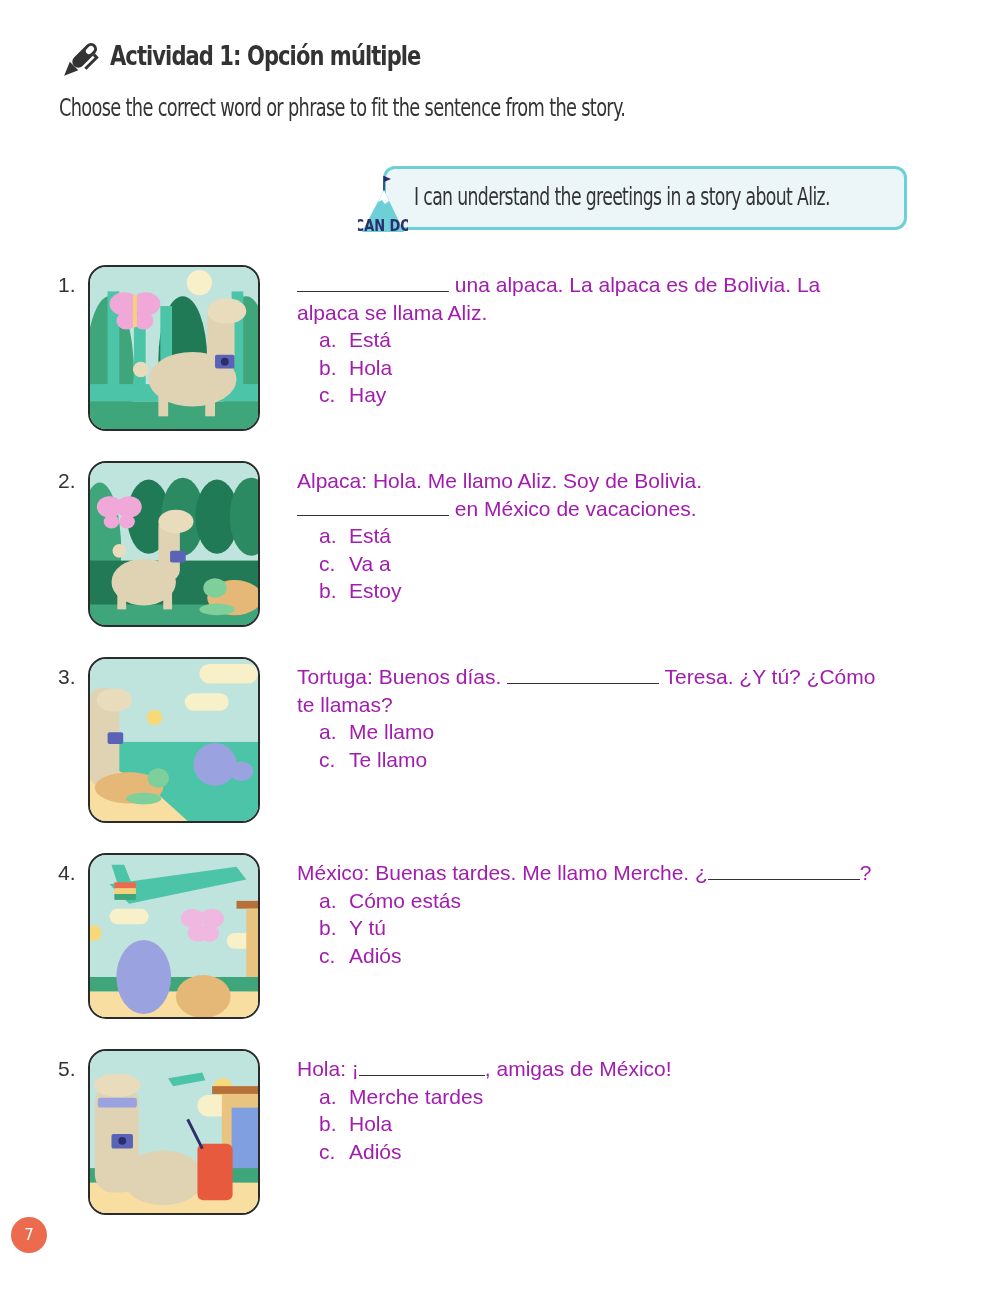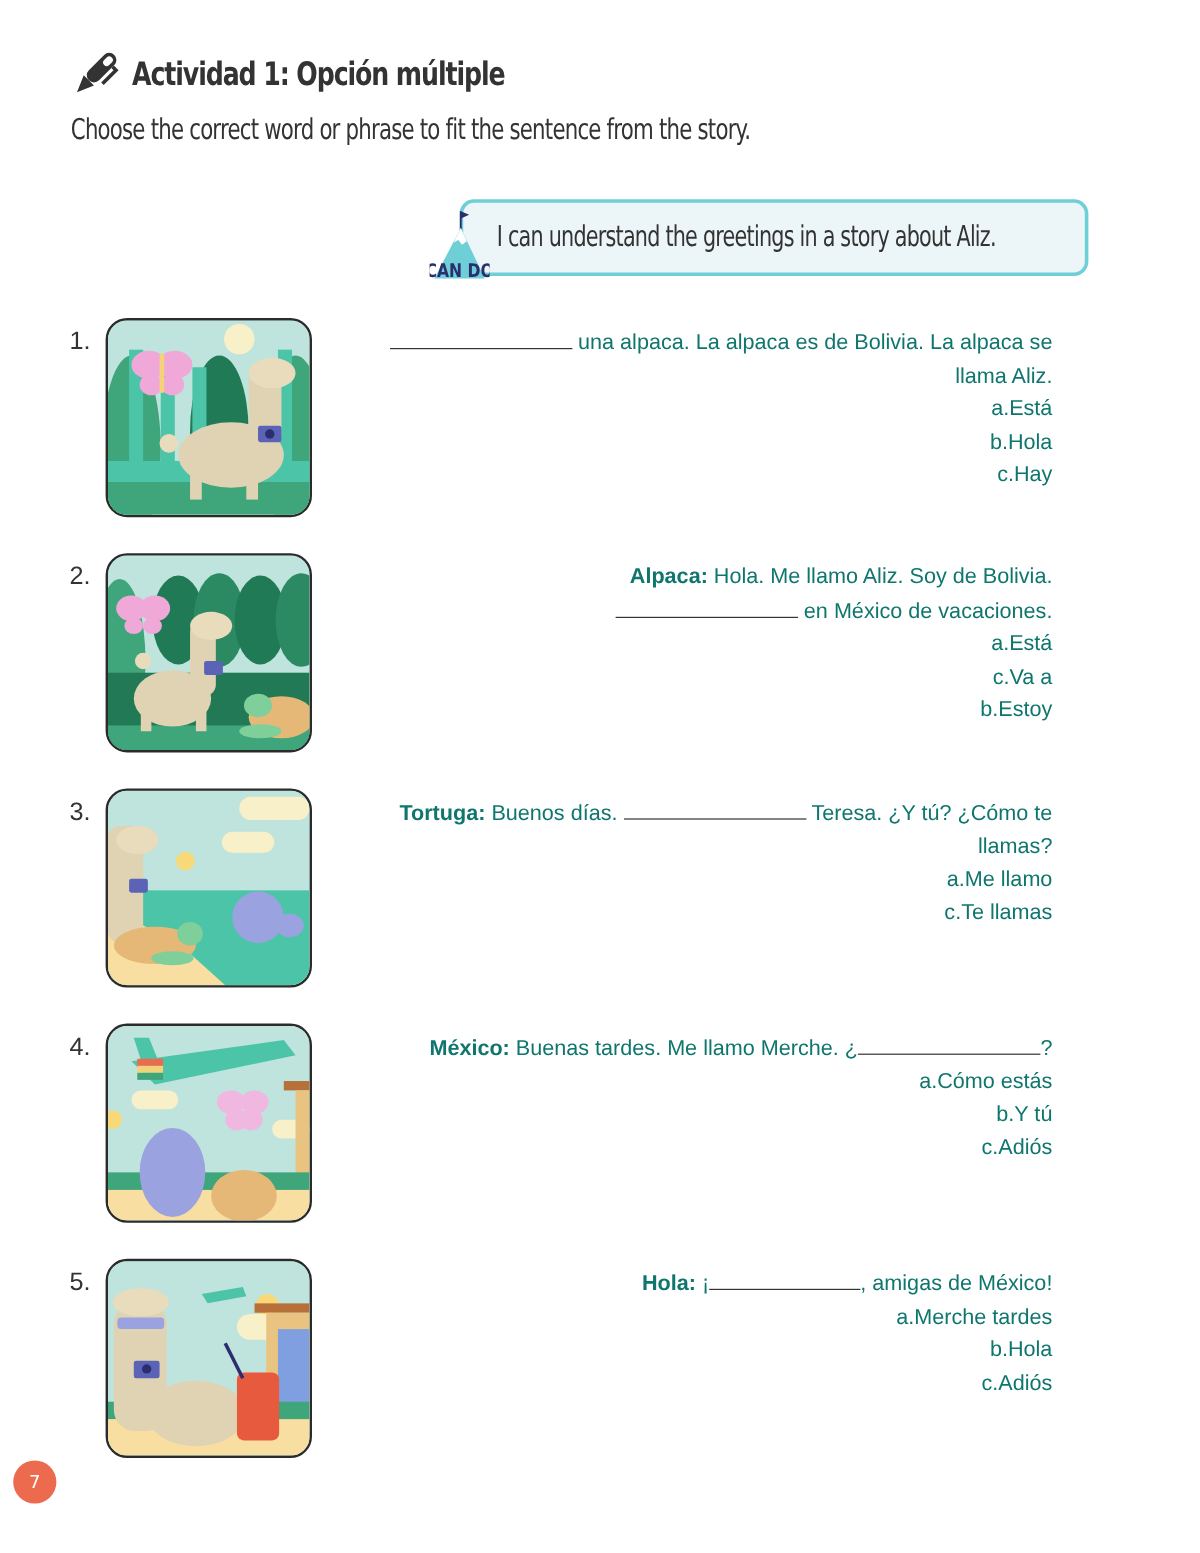--- a/index.html
+++ b/index.html
@@ -1,32 +1,32 @@
 <!DOCTYPE html>
 <html><head>
 <meta charset="utf-8">
 <style>
   html, body { margin:0; padding:0; background:#ffffff; }
   body { width:1000px; height:1294px; position:relative; overflow:hidden; font-family:"Liberation Sans", sans-serif; color:#333333; }
 
-  .title-row { position:absolute; left:58px; top:40px; height:44px; display:flex; align-items:center; }
+  .title-row { position:absolute; left:58px; top:40px; height:44px; display:flex; align-items:flex-start; }
   .title-row svg { width:42px; height:42px; }
   .title-text { margin-left:10px; font-family:"DejaVu Sans", sans-serif; font-weight:bold; font-size:27px; color:#333333; letter-spacing:-1.2px; transform:scaleX(0.78); transform-origin:left center; white-space:nowrap; }
   .subtitle { position:absolute; left:59px; top:94px; font-family:"DejaVu Sans", sans-serif; font-size:24px; color:#333333; letter-spacing:-0.9px; transform:scaleX(0.74); transform-origin:left center; white-space:nowrap; }
 
   .cando-box { position:absolute; left:383px; top:166px; width:524px; height:64px; border:3px solid #6fcfd6; border-radius:12px; background:#ecf6f8; box-sizing:border-box; }
   .cando-text { position:absolute; left:414px; top:183px; font-family:"DejaVu Sans", sans-serif; font-size:24px; color:#333333; letter-spacing:-0.9px; transform:scaleX(0.72); transform-origin:left center; white-space:nowrap; }
   .cando-badge { position:absolute; left:358px; top:172px; width:50px; height:64px; }
 
   .question { position:absolute; left:0; width:1000px; height:180px; }
   .q-num { position:absolute; left:58px; top:8px; font-size:21px; color:#333333; }
   .q-img { position:absolute; left:88px; top:0; width:172px; height:166px; border:2.5px solid #2b2b2b; border-radius:18px; overflow:hidden; box-sizing:border-box; background:#bfe3dd; }
   .q-img svg { width:100%; height:100%; display:block; }
-  .q-body { position:absolute; left:297px; top:6px; width:580px; font-size:18px; line-height:27.5px; color:#0f766e;text-align:right; }
-  .q-body b { font-weight:bold; }
+  .q-body { position:absolute; left:297px; top:6px; width:580px; font-size:21px; line-height:27.5px; color:#a21caf; }
+  .q-body b { font-weight:normal; }
   .blank { display:inline-block; border-bottom:1.5px solid #333333; height:19px; vertical-align:baseline; }
   .opts { margin:0; padding:0; list-style:none; }
   .opts li { padding-left:22px; line-height:27.5px; }
   .opts .letter { display:inline-block; width:30px; }
 
   .page-num { position:absolute; left:11px; top:1217px; width:36px; height:36px; border-radius:50%; background:#ec6a4e; color:#ffffff; font-family:"DejaVu Sans", sans-serif; font-size:15px; text-align:center; line-height:36px; }
 </style>
 </head>
 <body>
 
@@ -149,21 +149,21 @@
       <rect x="18" y="75" width="16" height="12" rx="2" fill="#5a63b5"></rect>
       <ellipse cx="40" cy="132" rx="35" ry="16" fill="#e5b877"></ellipse>
       <ellipse cx="70" cy="122" rx="11" ry="10" fill="#7fcf9a"></ellipse>
       <ellipse cx="55" cy="143" rx="18" ry="6" fill="#7fcf9a"></ellipse>
     </svg>
   </div>
   <div class="q-body">
     <b>Tortuga:</b><span> Buenos días. </span><span class="blank" style="width:152px;"></span><span> Teresa. ¿Y tú? ¿Cómo te llamas?</span>
     <ul class="opts">
       <li><span class="letter">a.</span><span>Me llamo</span></li>
-      <li><span class="letter">c.</span><span>Te llamas</span></li>
+      <li><span class="letter">c.</span><span>Te llamo</span></li>
     </ul>
   </div>
 </div>
 
 <div class="question" style="top:853px;">
   <div class="q-num">4.</div>
   <div class="q-img">
     <svg viewBox="0 0 172 166" preserveAspectRatio="none">
       <rect width="172" height="166" fill="#bfe3dd"></rect>
       <polygon points="20,30 150,12 160,25 40,50" fill="#4cc4a8"></polygon>

